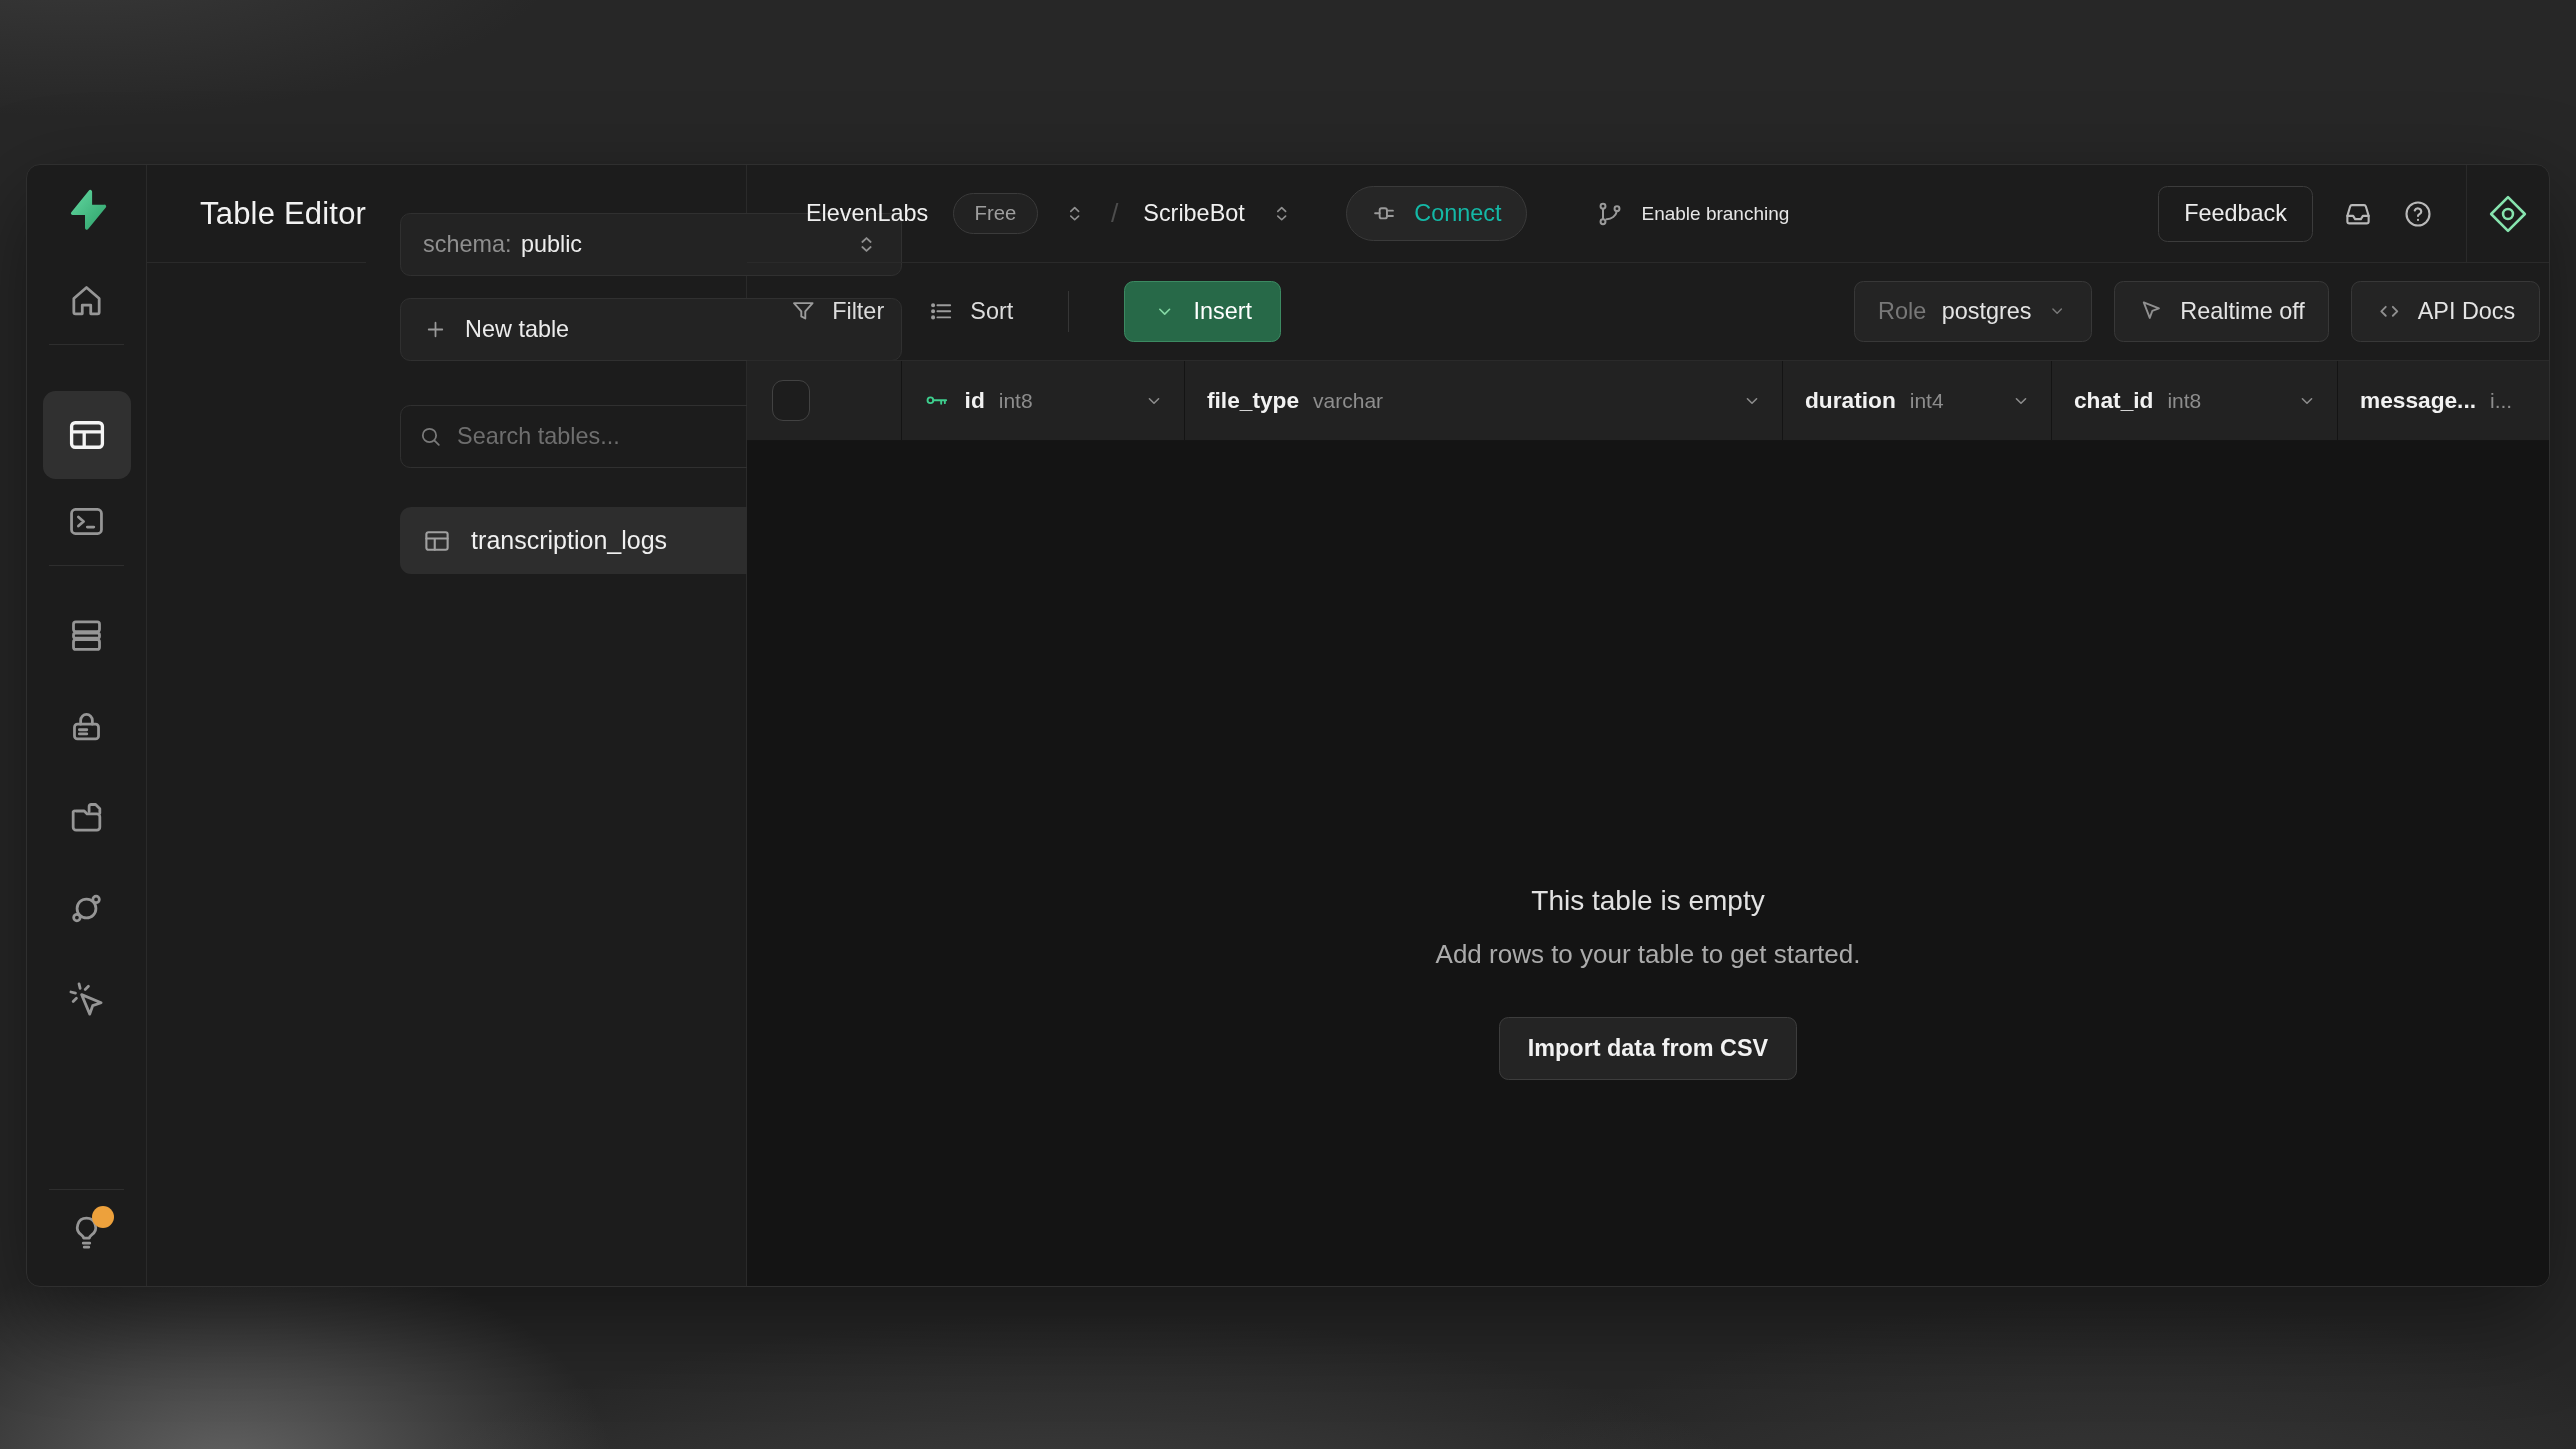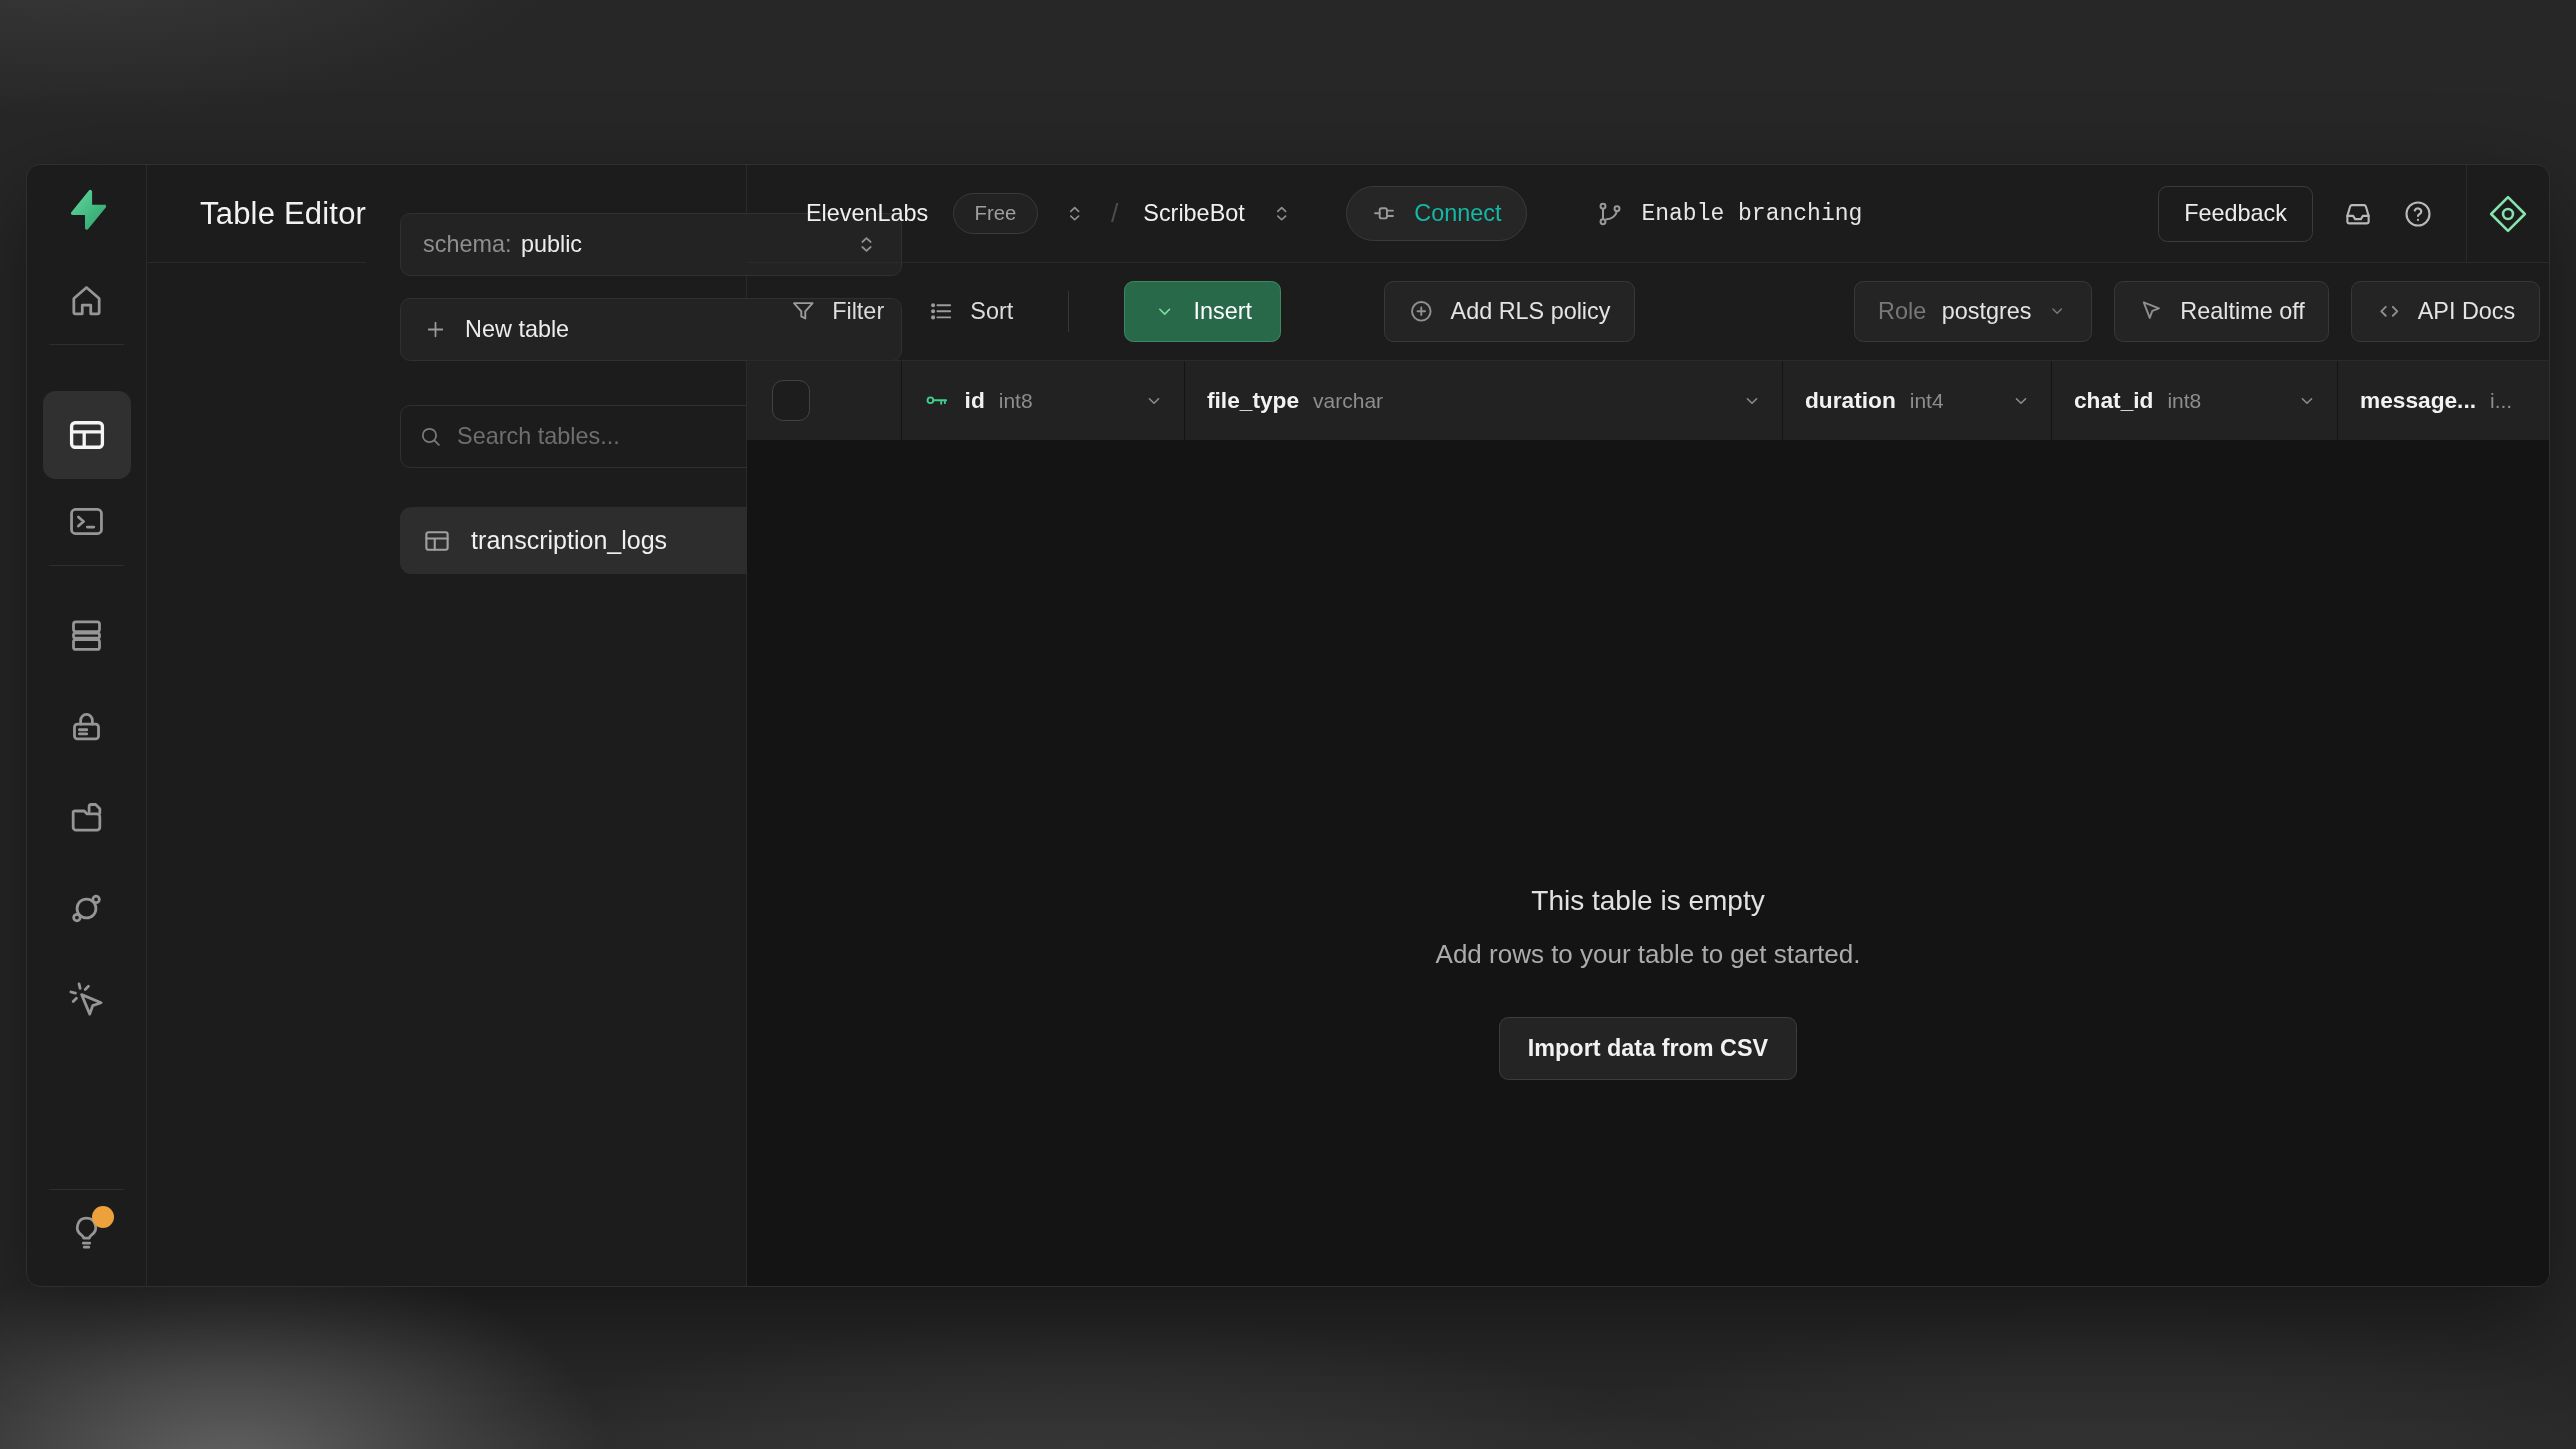--- a/index.html
+++ b/index.html
@@ -58,21 +58,21 @@
   
   .main{ flex:1; display:flex; flex-direction:column; min-width:0; }
   .topbar{ height:98px; border-bottom:0.8px solid #2a2a2a; display:flex; align-items:center; padding-left:59px; flex:none; }
   .tb-left{ display:flex; align-items:center; gap:25px; }
   .org,.project{ font-size:23.4px; color:#f0f0f0; }
   .pill-free{ font-size:20.3px; color:#9e9e9e; border:0.8px solid #3b3b3b; background:#222; border-radius:781px; padding:7.8px 20.3px; }
   .slash{ font-size:26.6px; color:#4d4d4d; }
   .selector-btn{ color:#8f8f8f; display:flex; }
   .btn-connect{ display:flex; align-items:center; gap:15.6px; background:#262626; border:0.8px solid #3a3a3a; border-radius:781px; height:55px; padding:0 25px; font-size:23.4px; color:#14b8a6; margin-left:28px; }
   .btn-connect .plug{ color:#9a9a9a; }
-  .ghost-branch{ display:flex; align-items:center; gap:17px; margin-left:44px; font-size:23px; color:#e6e6e6;font-family:Liberation Mono, monospace; }
+  .ghost-branch{ display:flex; align-items:center; gap:17px; margin-left:44px; font-size:19px; color:#e6e6e6; }
   .ghost-branch .br-ic{ color:#9a9a9a; }
   .tb-right{ margin-left:auto; display:flex; align-items:center; gap:30px; padding-right:33px;padding-left:32px; }
   .btn-feedback{ border:0.8px solid #3c3c3c; border-radius:9.4px; height:56px; padding:0 25px; font-size:23.4px; color:#ececec; background:transparent; }
   .icon-btn{ color:#b9b9b9; display:flex; }
   .ai-corner{ width:83px; align-self:stretch; border-left:0.8px solid #2a2a2a; display:flex; align-items:center; justify-content:center; color:#86e3ae; }
 
   .toolbar{ height:98px; border-bottom:0.8px solid #2a2a2a; display:flex; align-items:center; padding:0 9.4px 0 43px; gap:22px; flex:none; }
   .ghost-btn{ display:flex; align-items:center; gap:15.6px; font-size:23.4px; color:#dcdcdc; }
   .ghost-btn .g-ic{ color:#9c9c9c; }
   .ghost-btn.sort{ margin-left:22px; }
@@ -326,27 +326,20 @@
         </svg>
         <span>Sort</span>
       </button>
       <div class="vdiv"></div>
       <button class="btn-insert">
         <svg class="ic chev" width="23.4" height="23.4" viewBox="0 0 24 24">
           <path d="m7 9.5 5 5 5-5"></path>
         </svg>
         <span>Insert</span>
       </button>
-      <button class="tb-btn addrls">
-        <svg class="ic b-ic" width="26.6" height="26.6" viewBox="0 0 24 24">
-          <circle cx="12" cy="12" r="8.4"></circle>
-            <path d="M12 8.6v6.8M8.6 12h6.8"></path>
-        </svg>
-        <span>Add RLS policy</span>
-      </button>
       <button class="tb-btn role">
         <span class="muted2">Role</span>
         <span>postgres</span>
         <svg class="ic chev-s" width="20.3" height="20.3" viewBox="0 0 24 24">
           <path d="m7 9.5 5 5 5-5"></path>
         </svg>
       </button>
       <button class="tb-btn">
         <svg class="ic b-ic" width="26.6" height="26.6" viewBox="0 0 24 24">
           <path d="M5.2 4 18.9 9.4l-6 2.3L10.6 18 5.2 4Z"></path>

